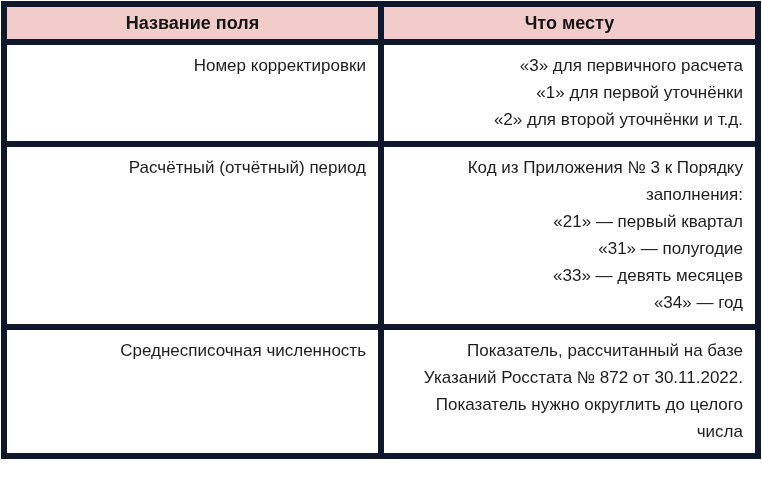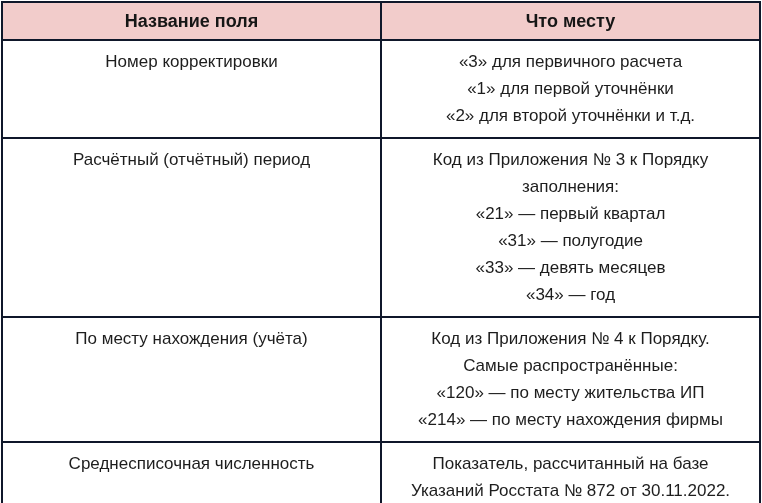--- a/index.html
+++ b/index.html
@@ -17,37 +17,37 @@
   }
   table.field-table {
     width: 760px;
     margin: 0 1px;
     border-collapse: collapse;
     table-layout: fixed;
     color: #1d1d1d;
   }
   table.field-table th,
   table.field-table td {
-    border: 2px solid #0f172a;
+    border: 6px solid #0f172a;
     box-sizing: border-box;
     width: 50%;
   }
   table.field-table th {
     background: #f2cccb;
     font-size: 18px;
     font-weight: bold;
     text-align: center;
     vertical-align: middle;
     height: 38px;
     color: #161616;
   }
   table.field-table td {
     font-size: 17px;
     line-height: 27px;
-    text-align: center;
+    text-align: right;
     vertical-align: top;
     padding: 7px 12px 8px;
     white-space: pre-line;
   }
   tr.row-1 { height: 86px; }
   tr.row-2 { height: 157px; }
   tr.row-3 { height: 106px; }
   tr.row-4 { height: 101px; }
 </style>
 </head>
@@ -70,27 +70,20 @@
       </tr>
       <tr class="row-2">
         <td>Расчётный (отчётный) период</td>
         <td>Код из Приложения № 3 к Порядку
 заполнения:
 «21» — первый квартал
 «31» — полугодие
 «33» — девять месяцев
 «34» — год</td>
       </tr>
-      <tr class="row-3">
-        <td>По месту нахождения (учёта)</td>
-        <td>Код из Приложения № 4 к Порядку.
-Самые распространённые:
-«120» — по месту жительства ИП
-«214» — по месту нахождения фирмы</td>
-      </tr>
       <tr class="row-4">
         <td>Среднесписочная численность</td>
         <td>Показатель, рассчитанный на базе
 Указаний Росстата № 872 от 30.11.2022.
 Показатель нужно округлить до целого
 числа</td>
       </tr>
     </tbody>
   </table>
 </div>

